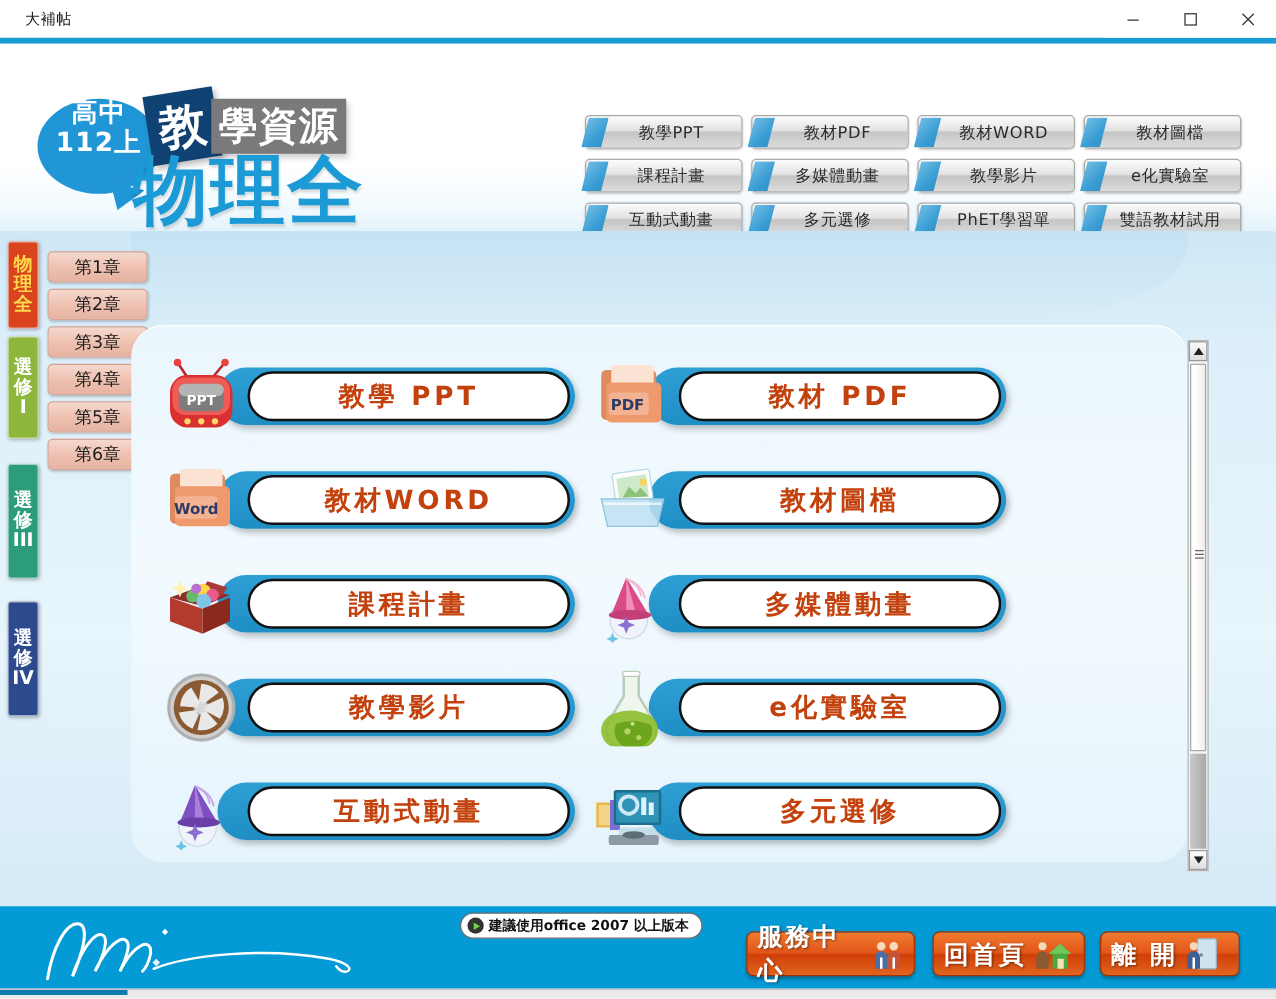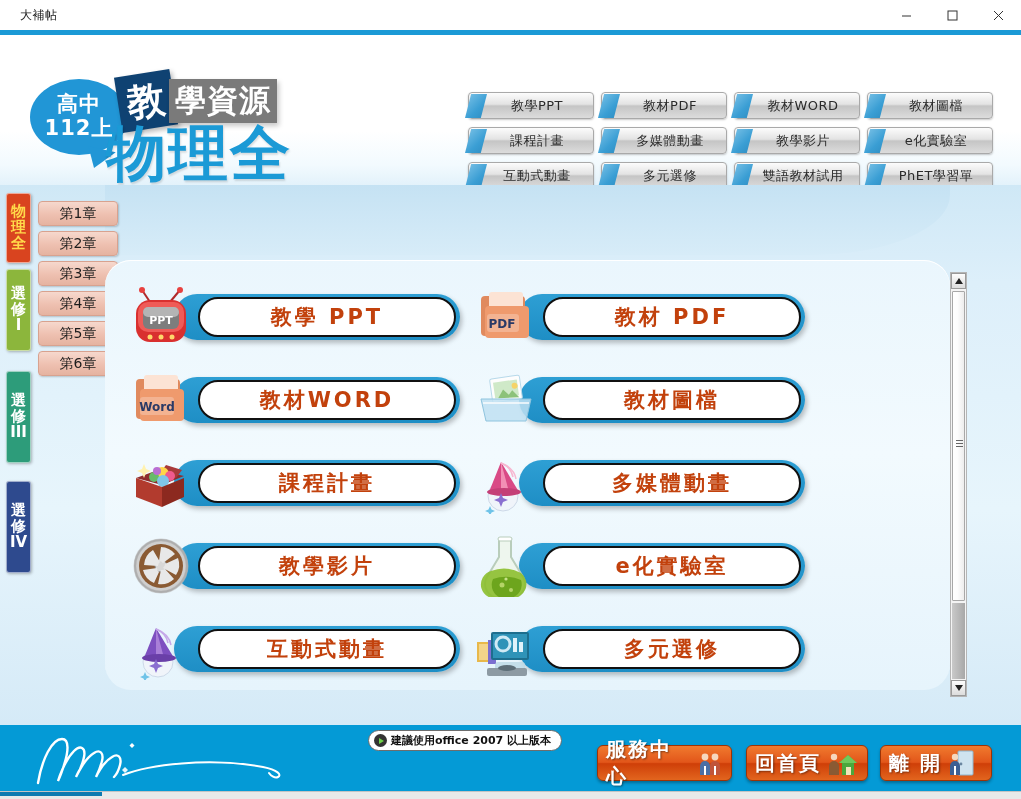--- a/index.html
+++ b/index.html
@@ -28,21 +28,21 @@
     height: 155px; position: relative;
     background: linear-gradient(180deg,#ffffff 0%,#ffffff 62%,#f2fafe 84%,#dff0fa 100%);
     overflow: hidden;
   }
 
   
   .logo-wrap { position: absolute; left: 18px; top: 36px; width: 300px; height: 120px; }
   .bubble {
     position: absolute; left: 12px; top: 8px; width: 98px; height: 76px;
     background: #2196d6; border-radius: 50%; color: #fff; text-align: center;
-    display: flex; flex-direction: column; justify-content: center;
+    display: flex; flex-direction: column; justify-content: flex-start;
     line-height: 1.12; font-size: 21px; font-weight: bold; letter-spacing: 1px;
   }
   .bubble:after {
     content: ""; position: absolute; left: 56px; bottom: -14px;
     border-left: 10px solid transparent; border-right: 18px solid transparent;
     border-top: 20px solid #2196d6; transform: rotate(12deg);
   }
   .bubble span { position: relative; z-index: 2; }
   .jiao-box {
     position: absolute; left: 100px; top: 2px; width: 56px; height: 56px;
@@ -274,24 +274,24 @@
     <div class="nav-btn">
         <span>e化實驗室</span>
       </div>
     <div class="nav-btn">
         <span>互動式動畫</span>
       </div>
     <div class="nav-btn">
         <span>多元選修</span>
       </div>
     <div class="nav-btn">
+        <span>PhET學習單</span>
+      </div>
+    <div class="nav-btn">
         <span>雙語教材試用</span>
-      </div>
-    <div class="nav-btn">
-        <span>PhET學習單</span>
       </div>
   </div>
 
 </div>
 
 <div class="bodyarea">
   <div class="body-swoosh"></div>
 
   <div class="sidebar">
     <div class="tab" id="tab0" style="top: 0px; height: 70px; background: rgb(217, 68, 31); color: rgb(255, 217, 74);">

